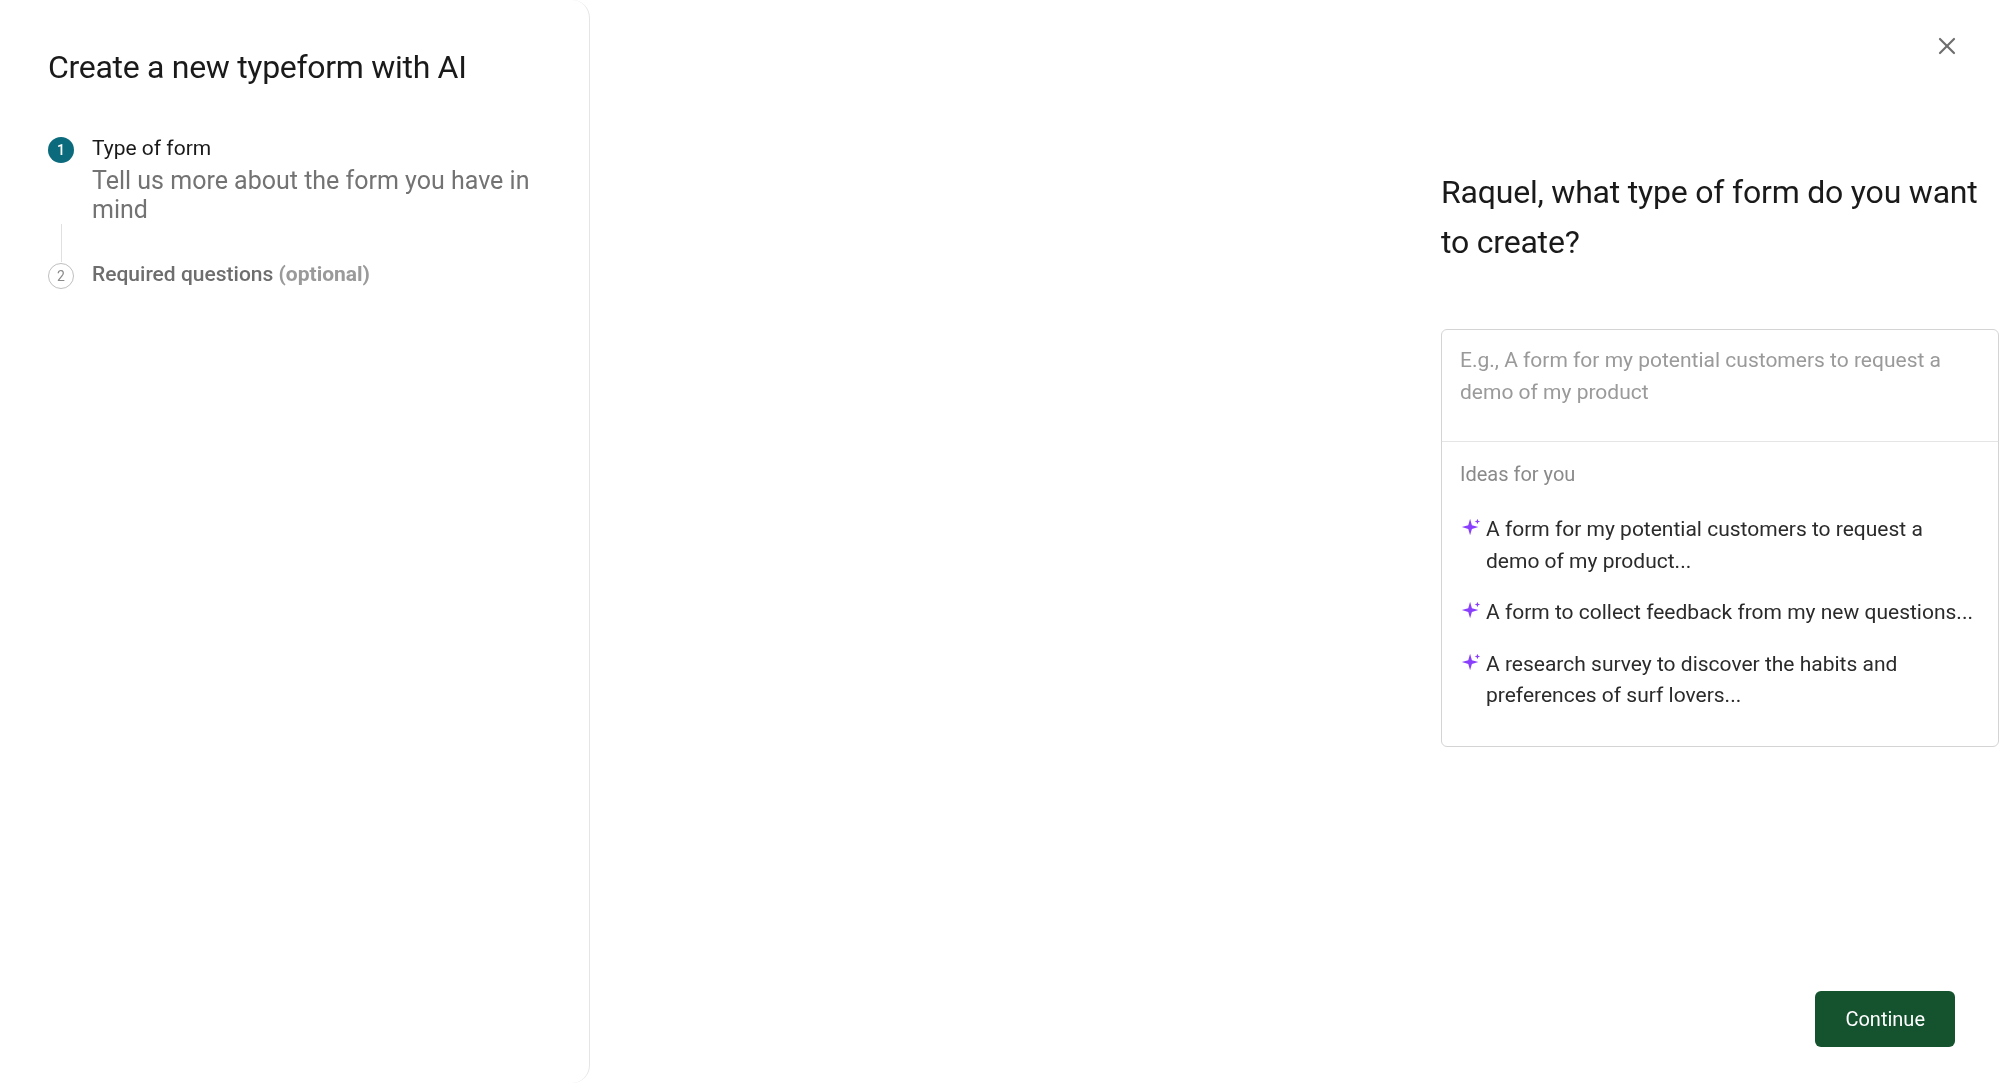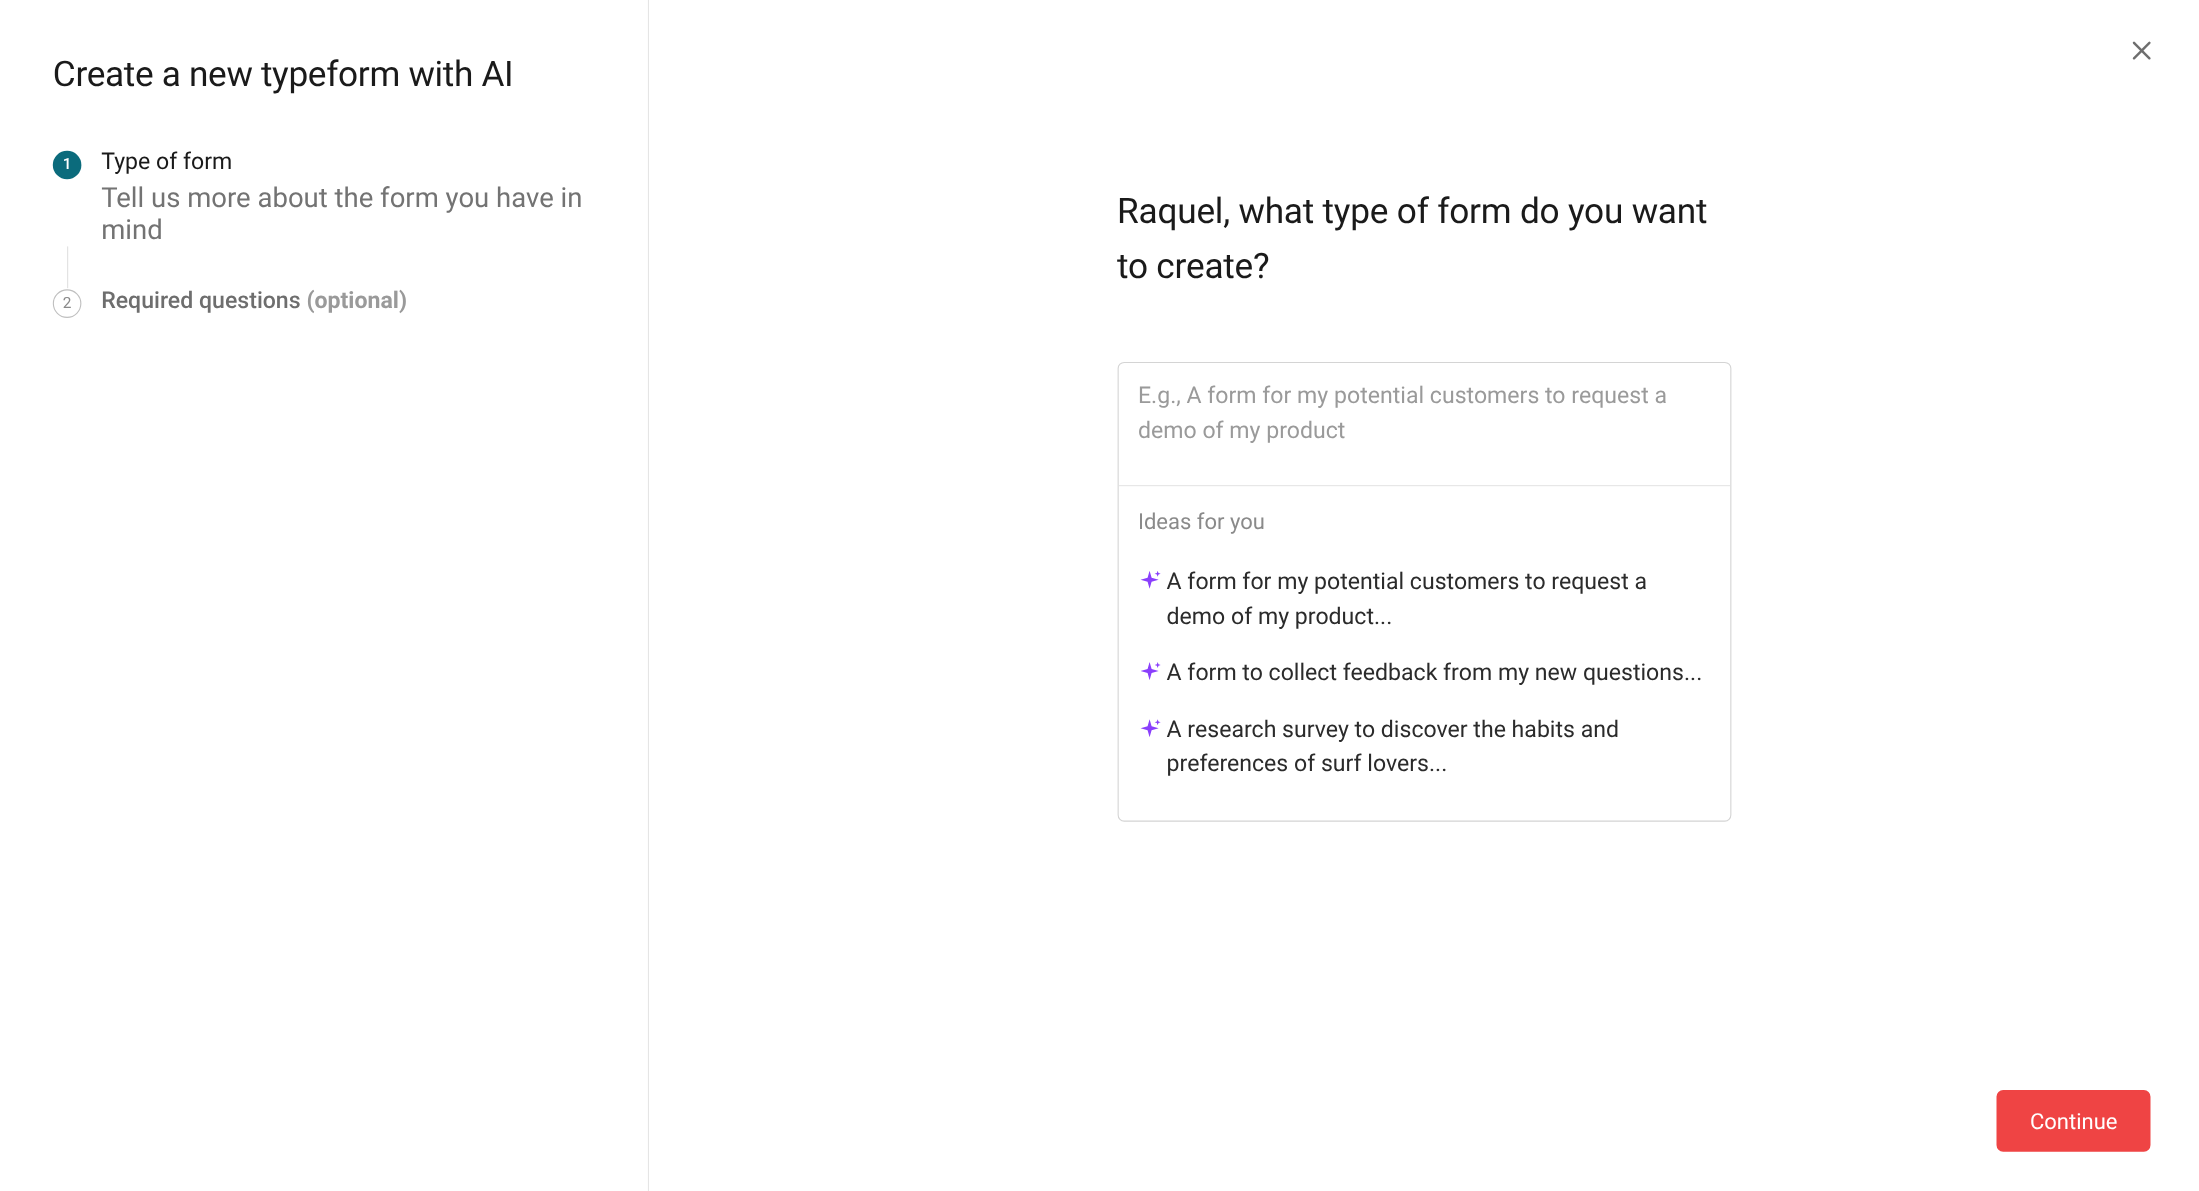--- a/index.html
+++ b/index.html
@@ -19,20 +19,21 @@
       display: flex;
       width: 100%;
       height: 100%;
       position: relative;
     }
     .sidebar {
       width: 590px;
       border-right: 1px solid #e5e5e5;
       padding: 48px 48px 48px 48px;
       flex-shrink: 0;
+      border-radius: 18px;
     }
     .page-title {
       font-size: 32px;
       font-weight: 400;
       color: #1a1a1a;
       margin-bottom: 50px;
       letter-spacing: -0.3px;
     }
     .steps {
       display: flex;
@@ -92,21 +93,21 @@
     .step-connector {
       width: 1.5px;
       height: 38px;
       background: #e0e0e0;
       margin-left: 12.5px;
     }
     .main {
       flex: 1;
       position: relative;
       display: flex;
-      justify-content: center;
+      justify-content: flex-end;
       padding-top: 168px;
     }
     .close-button {
       position: absolute;
       top: 28px;
       right: 34px;
       width: 36px;
       height: 36px;
       display: flex;
       align-items: center;
@@ -188,21 +189,21 @@
     }
     .idea-text {
       font-size: 21px;
       line-height: 1.5;
       color: #2b2b2b;
     }
     .continue-button {
       position: absolute;
       bottom: 36px;
       right: 44px;
-      background: #ef4444;
+      background: #14532d;
       color: #fff;
       border: none;
       border-radius: 6px;
       padding: 16px 30px;
       font-size: 20px;
       font-weight: 400;
       cursor: pointer;
       font-family: inherit;
     }
   </style>

